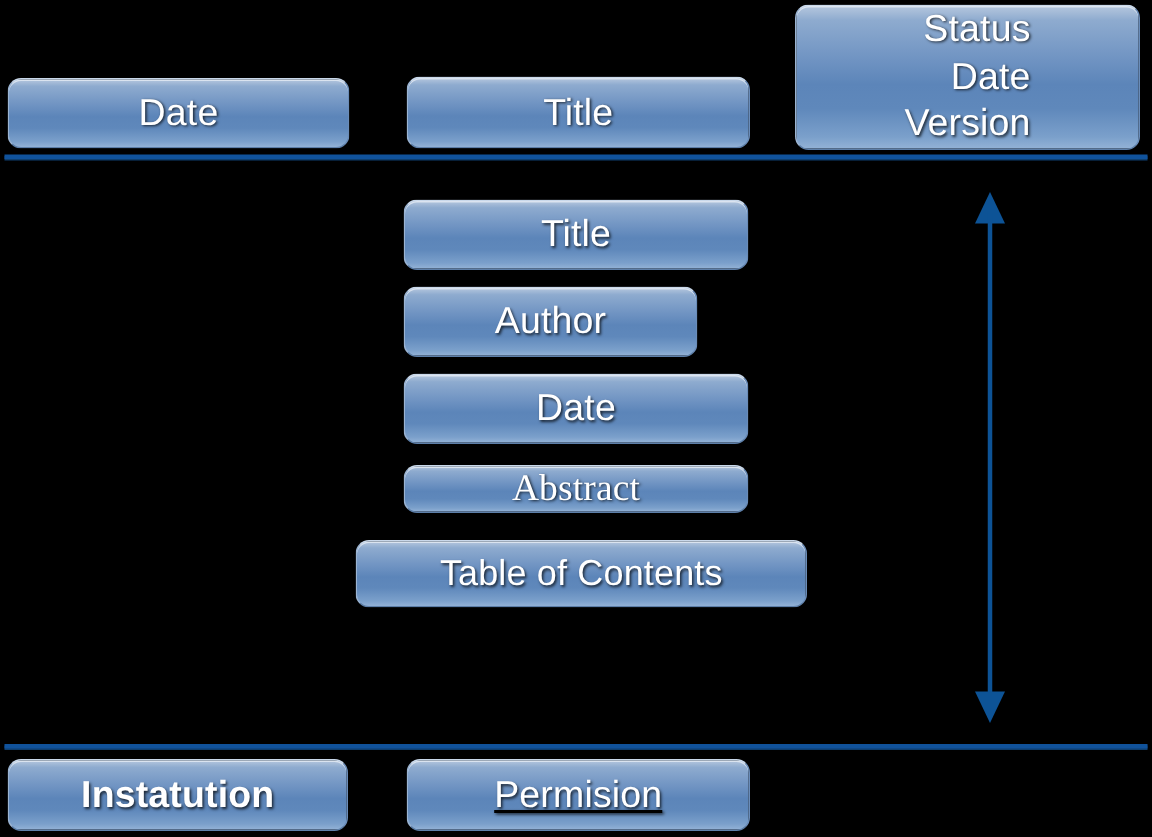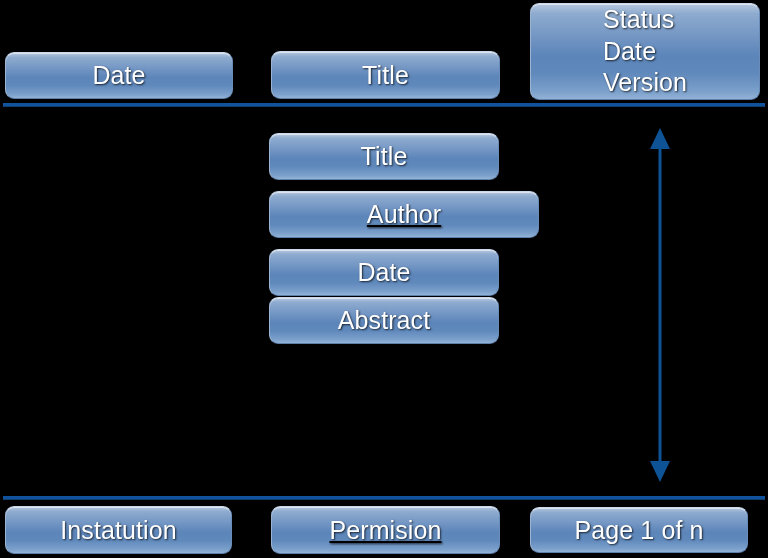--- a/index.html
+++ b/index.html
@@ -33,21 +33,21 @@
     border-top: 1px solid #c9d8ea;
     border-left: 1px solid #9bb4d2;
     border-right: 1px solid #6a8cb8;
     border-bottom: 1px solid #5d7fa9;
     box-shadow:
       0 2px 3px rgba(0,0,0,0.55),
       inset 0 1px 0 rgba(255,255,255,0.55);
     display: flex;
     align-items: center;
     justify-content: center;
-    text-align: left;
+    text-align: right;
   }
   .box-label {
     color: #ffffff;
     font-size: 25px;
     line-height: 1.14;
     letter-spacing: 0.1px;
     text-shadow: 1px 1px 2px rgba(0,0,0,0.75);
     white-space: pre-line;
     padding: 0 6px;
   }
@@ -113,46 +113,46 @@
 Date
 Version</span>
   </div>
 
   <div class="rule" style="left:3px; top:103px; width:762px;"></div>
 
   <div class="box" style="left:269px; top:133px; width:230px; height:47px;">
     <span class="box-label">Title</span>
   </div>
 
-  <div class="box" style="left:269px; top:191px; width:270px; height:47px;text-decoration:underline;">
+  <div class="box" style="left:269px; top:191px; width:196px; height:47px;">
     <span class="box-label">Author</span>
   </div>
 
   <div class="box" style="left:269px; top:249px; width:230px; height:47px;">
     <span class="box-label">Date</span>
   </div>
 
-  <div class="box" style="left:269px; top:297px; width:230px; height:47px;">
+  <div class="box" style="left:269px; top:310px; width:230px; height:32px;font-family:Liberation Serif, serif;">
     <span class="box-label">Abstract</span>
   </div>
 
+  <div class="box" style="left:237px; top:360px; width:301px; height:45px;">
+    <span class="box-label small">Table of Contents</span>
+  </div>
 
   <div class="arrow" style="left:645px; top:128px; width:30px; height:354px;">
     <div class="arrow-head up"></div>
     <div class="arrow-shaft" style="top:14px; height:326px;"></div>
     <div class="arrow-head down"></div>
   </div>
 
   <div class="rule" style="left:3px; top:496px; width:762px;"></div>
 
-  <div class="box" style="left:5px; top:506px; width:227px; height:48px;">
+  <div class="box" style="left:5px; top:506px; width:227px; height:48px;font-weight:bold;">
     <span class="box-label">Instatution</span>
   </div>
 
   <div class="box" style="left:271px; top:506px; width:229px; height:48px;text-decoration:underline;">
     <span class="box-label">Permision</span>
   </div>
 
-  <div class="box" style="left:530px; top:507px; width:218px; height:46px;">
-    <span class="box-label">Page 1 of n</span>
-  </div>
 
 </div>
 
 </body></html>

